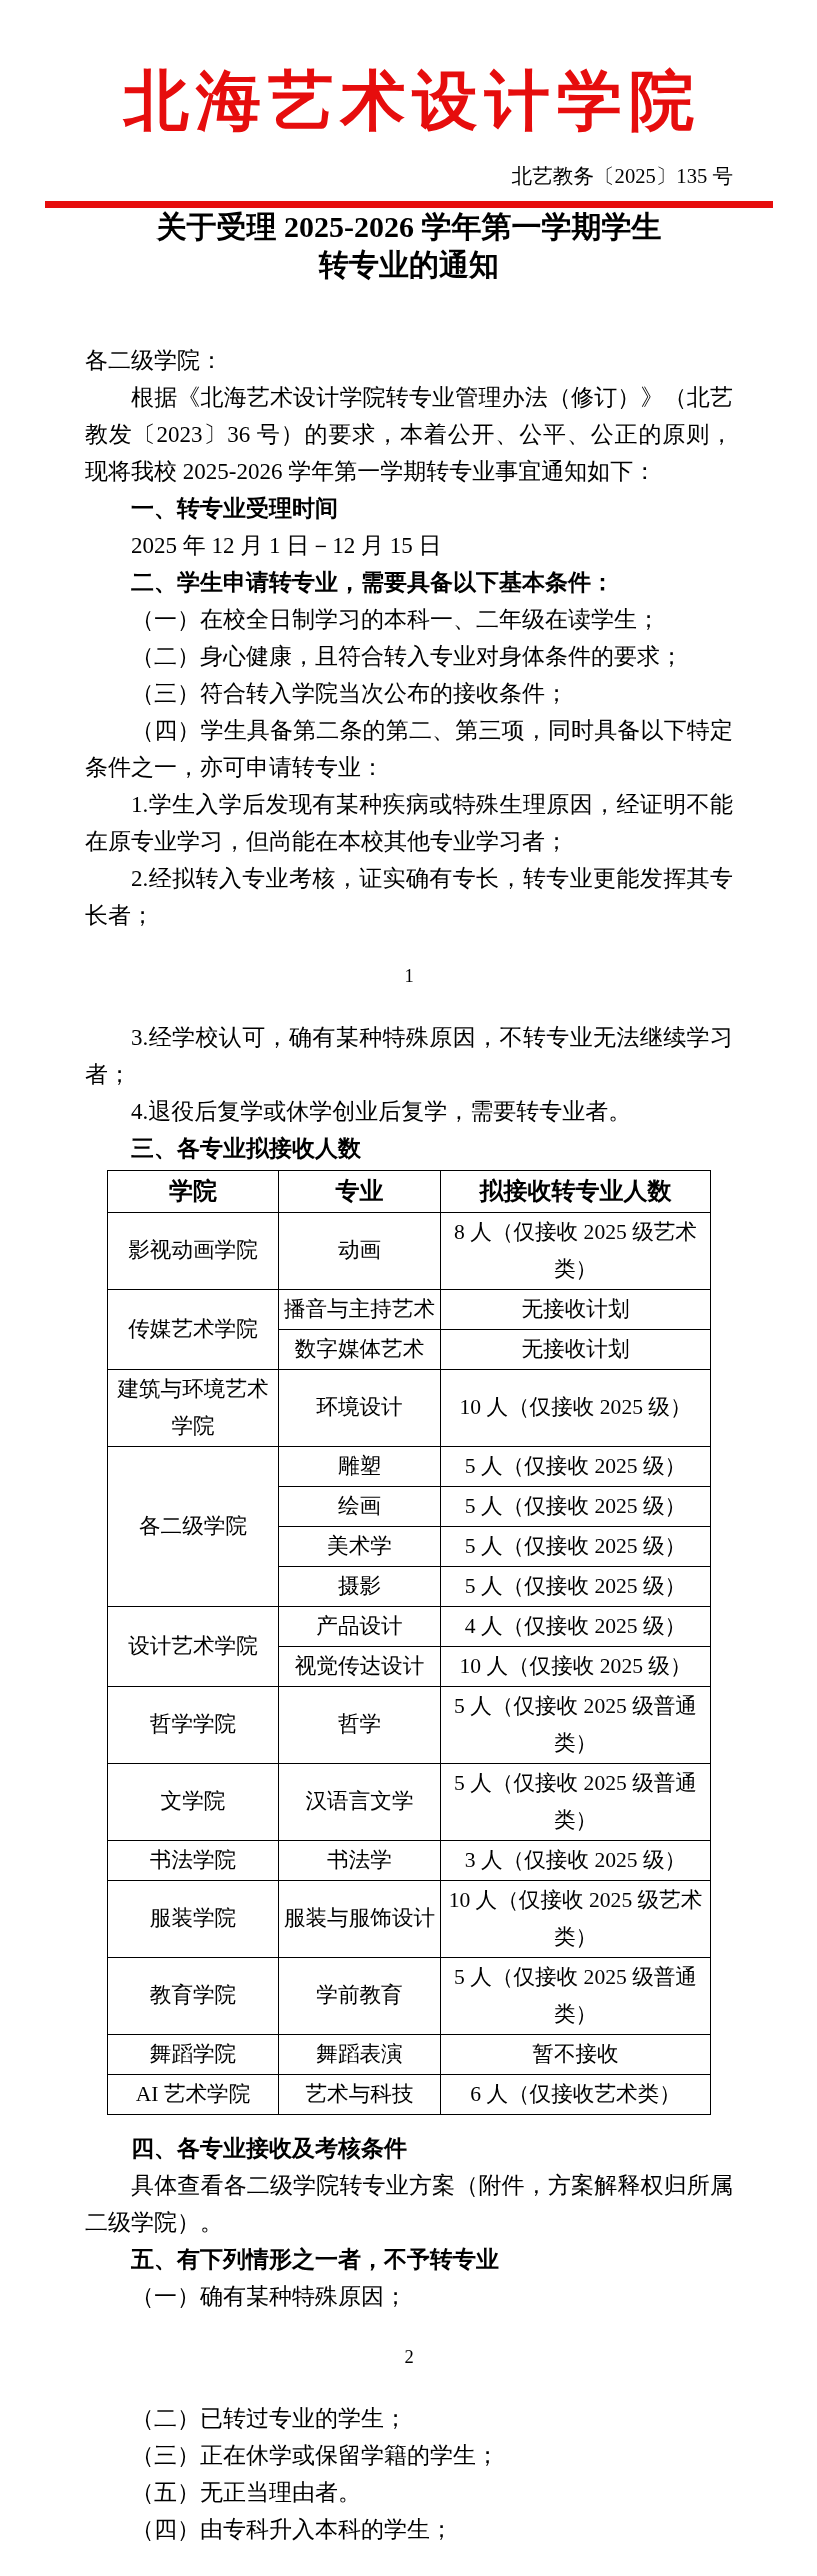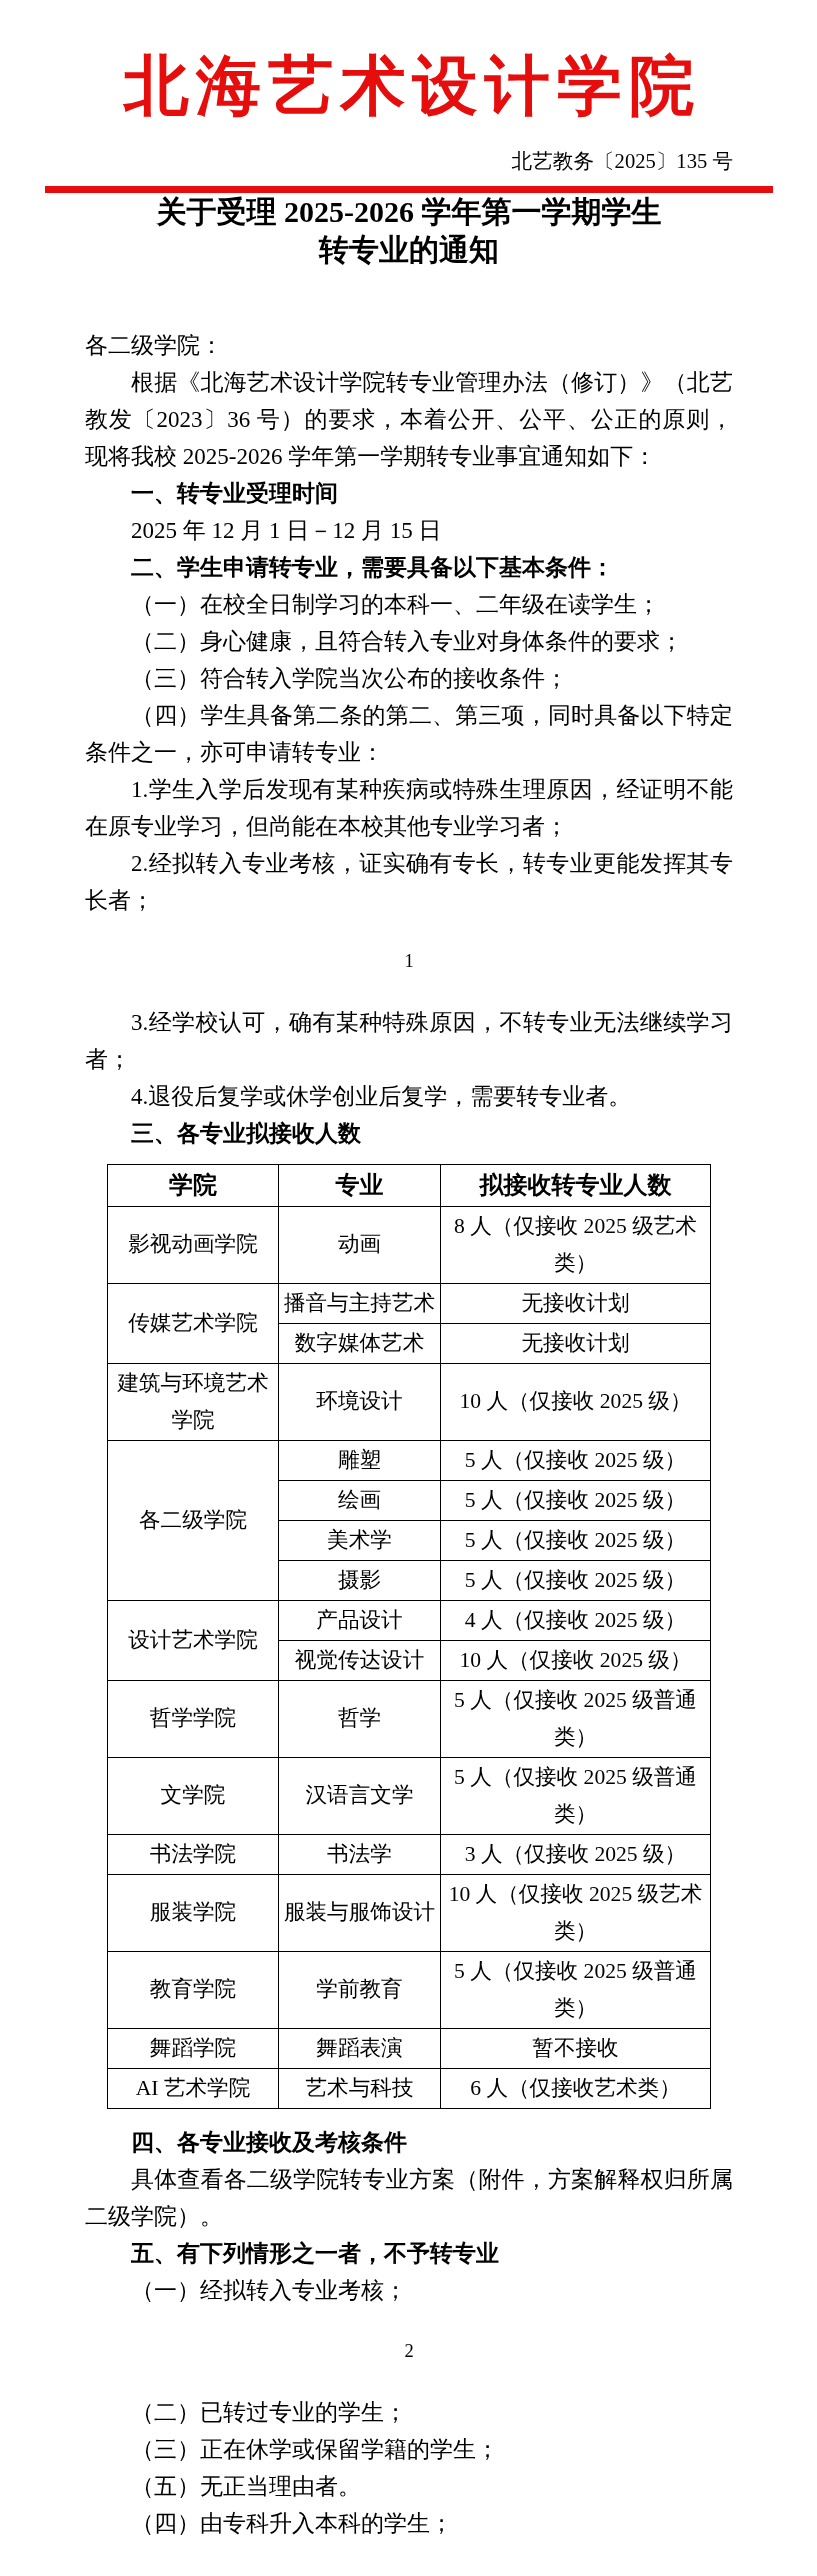--- a/index.html
+++ b/index.html
@@ -4,21 +4,21 @@
 <style>
   * { margin:0; padding:0; box-sizing:border-box; }
   html, body { background:#ffffff; }
   body {
     width:818px; height:4016px; margin:0 auto;
     font-family:"Liberation Serif", serif; color:#000;
     overflow:hidden;
   }
   .page { padding:0 85px; }
   .letterhead {
-    margin-top:48px; text-align:center; white-space:nowrap;
+    margin-top:63px; text-align:center; white-space:nowrap;
     font-family:"Liberation Serif", serif; font-weight:bold;
     font-size:65px; line-height:77px; letter-spacing:7.2px; text-indent:7.2px;
   }
   .doc-number { margin-top:23px; text-align:right; font-size:20.6px; line-height:26px; }
   .red-rule { height:6.2px; margin:12.4px -40px 0 -40px; }
   .doc-title {
     text-align:center;
     font-size:30px; font-weight:bold; line-height:38px;
     font-family:"Liberation Serif", serif;
   }
@@ -26,21 +26,21 @@
   .doc-body .blk { margin:0; }
   .doc-body .salutation { text-indent:0; }
   .doc-body .para { text-indent:2em; }
   .doc-body .heading {
     text-indent:2em; font-family:"Liberation Sans", sans-serif;
     font-weight:bold; font-size:23px;
   }
   .doc-body .pagenum { text-align:center; text-indent:0; font-size:18.5px; margin:24px 0; }
   table.quota-table {
     border-collapse:collapse; table-layout:fixed;
-    width:603px; margin:12px auto 0 auto;
+    width:603px; margin:3px auto 0 auto;
   }
   table.quota-table + .heading { margin-top:15px; }
   .quota-table th, .quota-table td {
     border:1.5px solid #000; text-align:center; vertical-align:middle;
     padding:1px; overflow:hidden;
   }
   .quota-table thead th { height:42px; font-size:24px; font-weight:bold; }
   .quota-table tbody td { height:28px; font-size:21.6px; font-weight:normal; }
 </style>
 </head>
@@ -167,21 +167,21 @@
           <tr>
             <td>AI 艺术学院</td>
             <td>艺术与科技</td>
             <td>6 人（仅接收艺术类）</td>
           </tr>
         </tbody>
       </table>
       <h2 class="blk heading">四、各专业接收及考核条件</h2>
       <p class="blk para">具体查看各二级学院转专业方案（附件，方案解释权归所属二级学院）。</p>
       <h2 class="blk heading">五、有下列情形之一者，不予转专业</h2>
-      <p class="blk para">（一）经拟转入专业考核；</p>
+      <p class="blk para">（一）确有某种特殊原因；</p>
       <p class="blk pagenum">2</p>
       <p class="blk para">（二）已转过专业的学生；</p>
       <p class="blk para">（三）正在休学或保留学籍的学生；</p>
       <p class="blk para">（五）无正当理由者。</p>
       <p class="blk para">（四）由专科升入本科的学生；</p>
     </div>
 
 </div>
 
 

